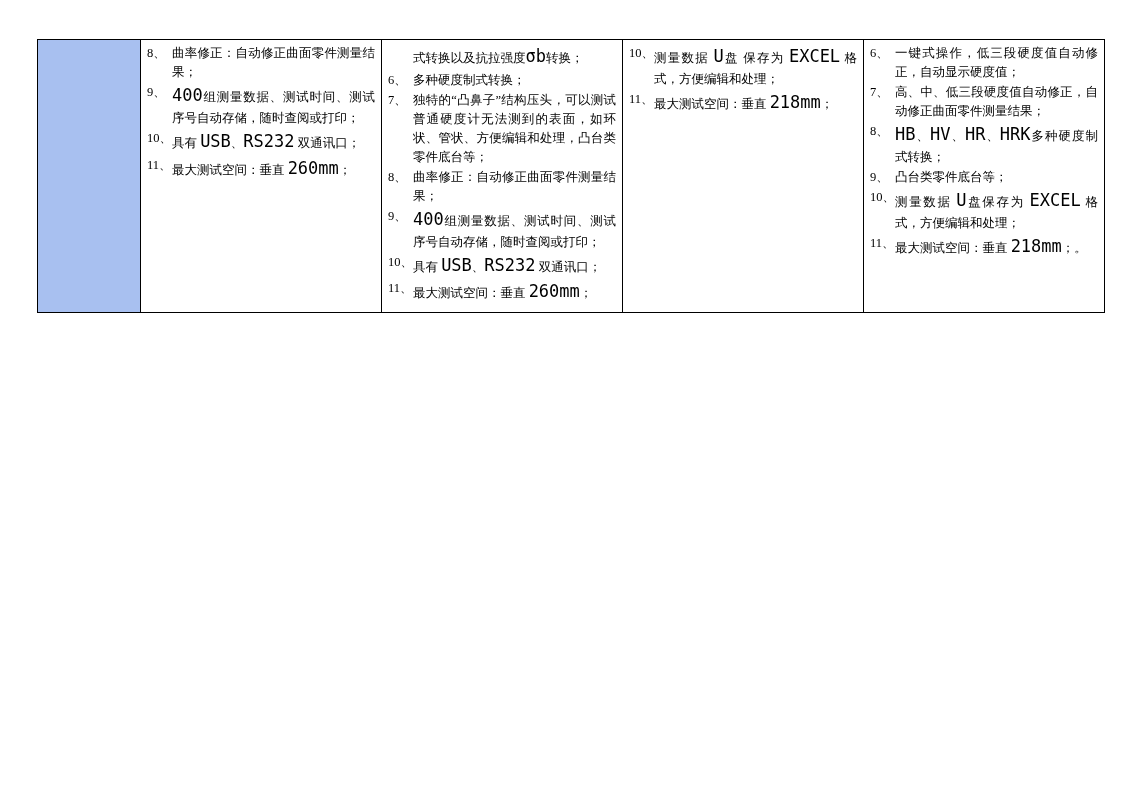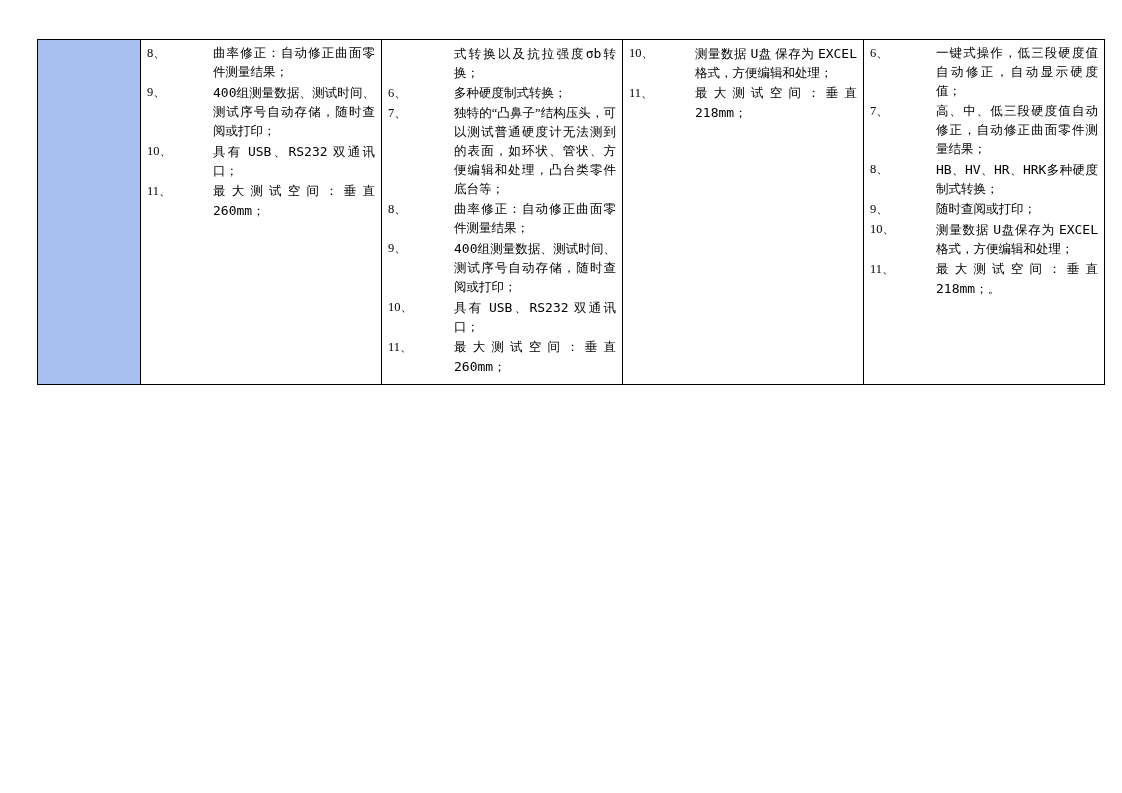--- a/index.html
+++ b/index.html
@@ -54,25 +54,24 @@
   }
   .item .num {
     flex: 0 0 auto;
     min-width: 25px;
     white-space: nowrap;
   }
   .item .txt {
     flex: 1 1 auto;
     text-align: justify;
     text-justify: inter-ideograph;
-    margin-left: 41px;
   }
   .mono {
     font-family: "DejaVu Sans Mono", "Liberation Mono", monospace;
-    font-size: 13px;
+    font-size: 17px;
   }
 </style>
 </head>
 <body>
 
 <div class="page">
   <table class="spec-table">
     <tbody>
         <tr>
       <td class="col-first"></td>
@@ -149,21 +148,21 @@
               <li class="item">
                 <span class="num">7、</span>
                 <span class="txt">高、中、低三段硬度值自动修正，自动修正曲面零件测量结果；</span>
               </li>
               <li class="item">
                 <span class="num">8、</span>
                 <span class="txt"><span class="mono">HB</span>、<span class="mono">HV</span>、<span class="mono">HR</span>、<span class="mono">HRK</span>多种硬度制式转换；</span>
               </li>
               <li class="item">
                 <span class="num">9、</span>
-                <span class="txt">随时查阅或打印；</span>
+                <span class="txt">凸台类零件底台等；</span>
               </li>
               <li class="item">
                 <span class="num">10、</span>
                 <span class="txt">测量数据 <span class="mono">U</span>盘保存为 <span class="mono">EXCEL</span> 格式，方便编辑和处理；</span>
               </li>
               <li class="item">
                 <span class="num">11、</span>
                 <span class="txt">最大测试空间：垂直 <span class="mono">218mm</span>；。</span>
               </li>
             </ul>

